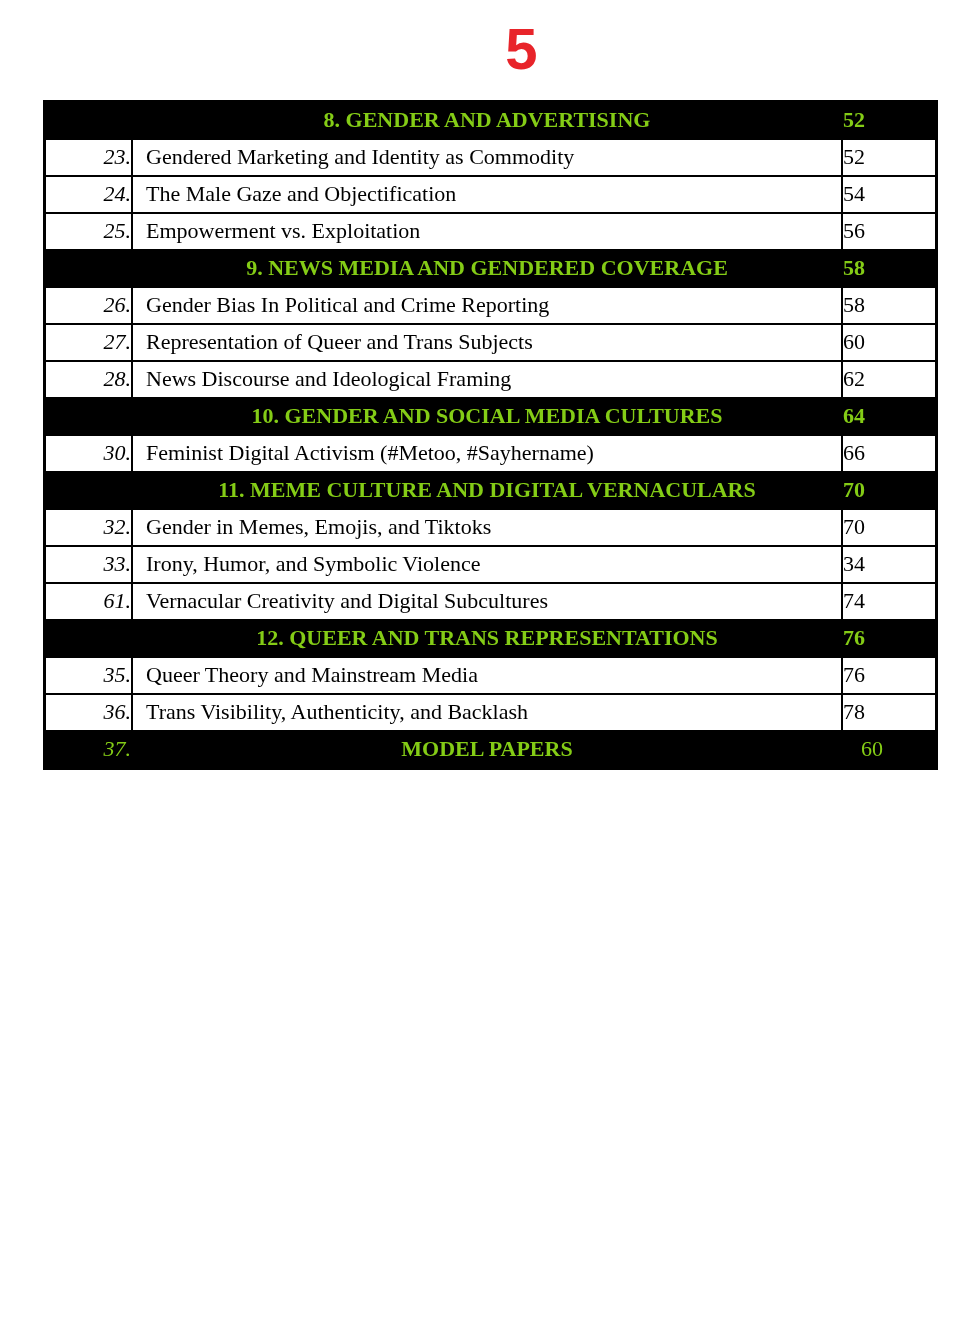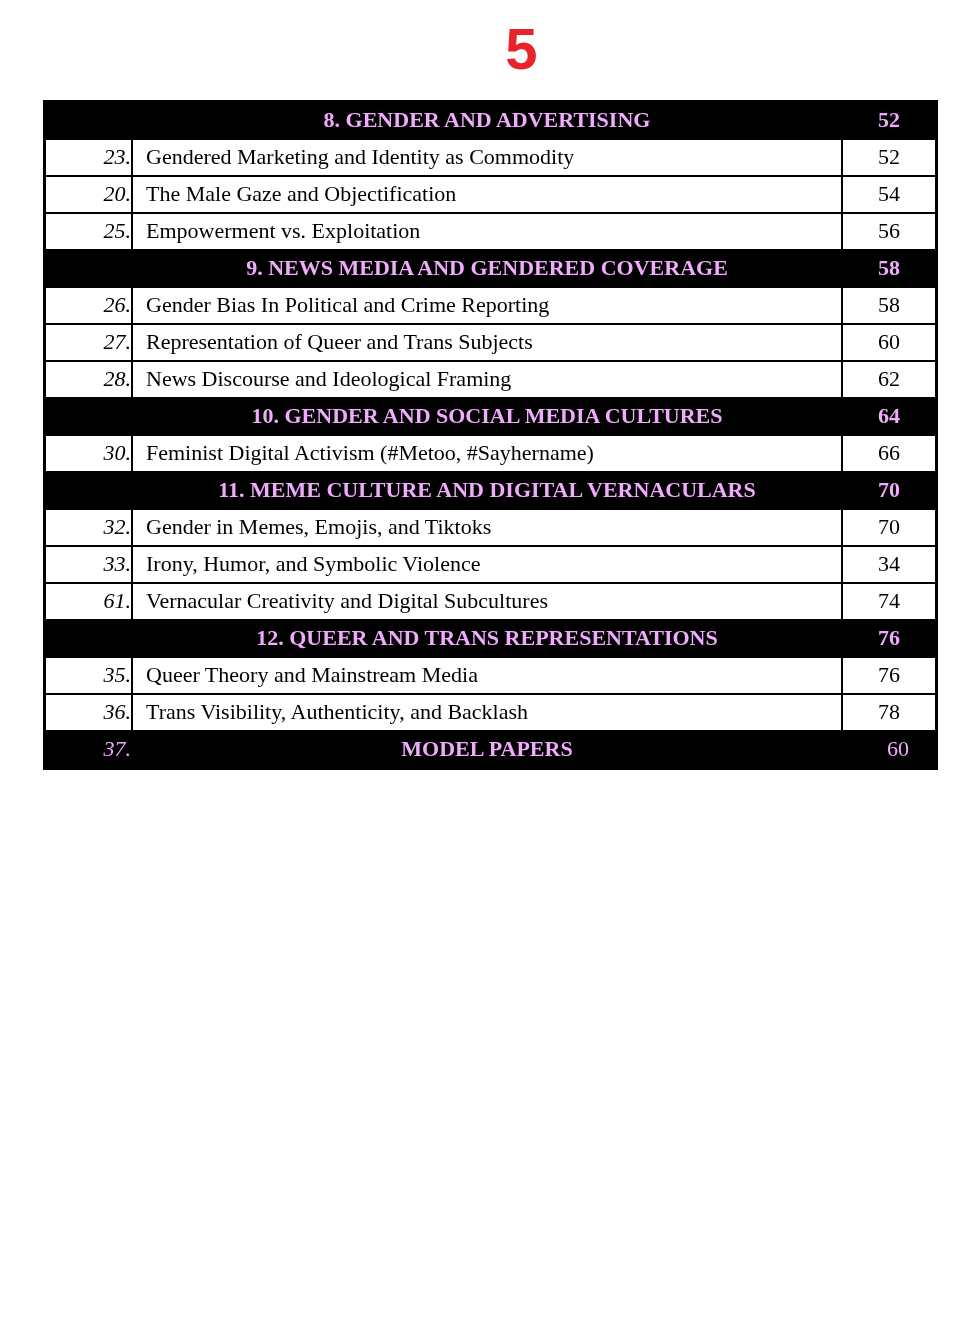--- a/index.html
+++ b/index.html
@@ -41,25 +41,25 @@
     height: 35px;
     font-size: 22px;
     line-height: 1.1;
     padding: 0;
     overflow: hidden;
     white-space: nowrap;
     vertical-align: middle;
   }
   .col-num   { width: 85px;  text-align: right; font-style: italic; }
   .col-title { width: 708px; text-align: left; padding-left: 13px !important; }
-  .col-page  { width: 92px;  text-align: center; margin-top: 32px; }
+  .col-page  { width: 92px;  text-align: left; margin-top: 32px; }
 
   tr.row-section td, tr.row-model td {
     background: #000000;
-    color: #f0abfc;
+    color: #84cc16;
   }
   tr.row-section .col-title,
   tr.row-model .col-title {
     font-weight: bold;
     text-align: center;
     padding-left: 0 !important;
   }
   tr.row-section .col-page {
     font-weight: bold;
   }
@@ -82,21 +82,21 @@
         <td class="col-num"></td>
         <td class="col-title">8. GENDER AND ADVERTISING</td>
         <td class="col-page">52</td>
       </tr>
       <tr class="row-item">
         <td class="col-num">23.</td>
         <td class="col-title">Gendered Marketing and Identity as Commodity</td>
         <td class="col-page">52</td>
       </tr>
       <tr class="row-item">
-        <td class="col-num">20.</td>
+        <td class="col-num">24.</td>
         <td class="col-title">The Male Gaze and Objectification</td>
         <td class="col-page">54</td>
       </tr>
       <tr class="row-item">
         <td class="col-num">25.</td>
         <td class="col-title">Empowerment vs. Exploitation</td>
         <td class="col-page">56</td>
       </tr>
       <tr class="row-section">
         <td class="col-num"></td>

